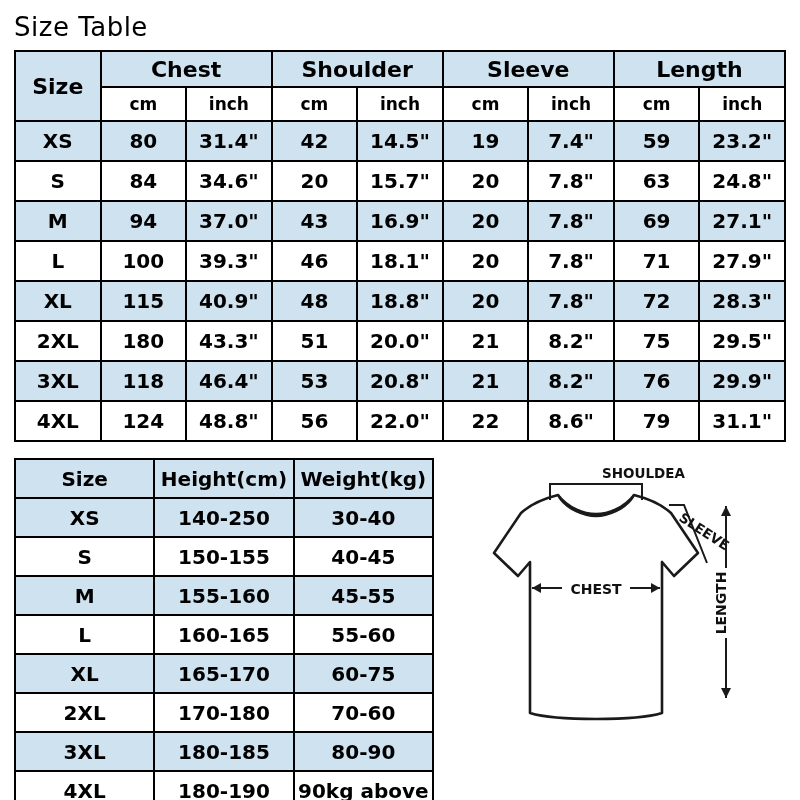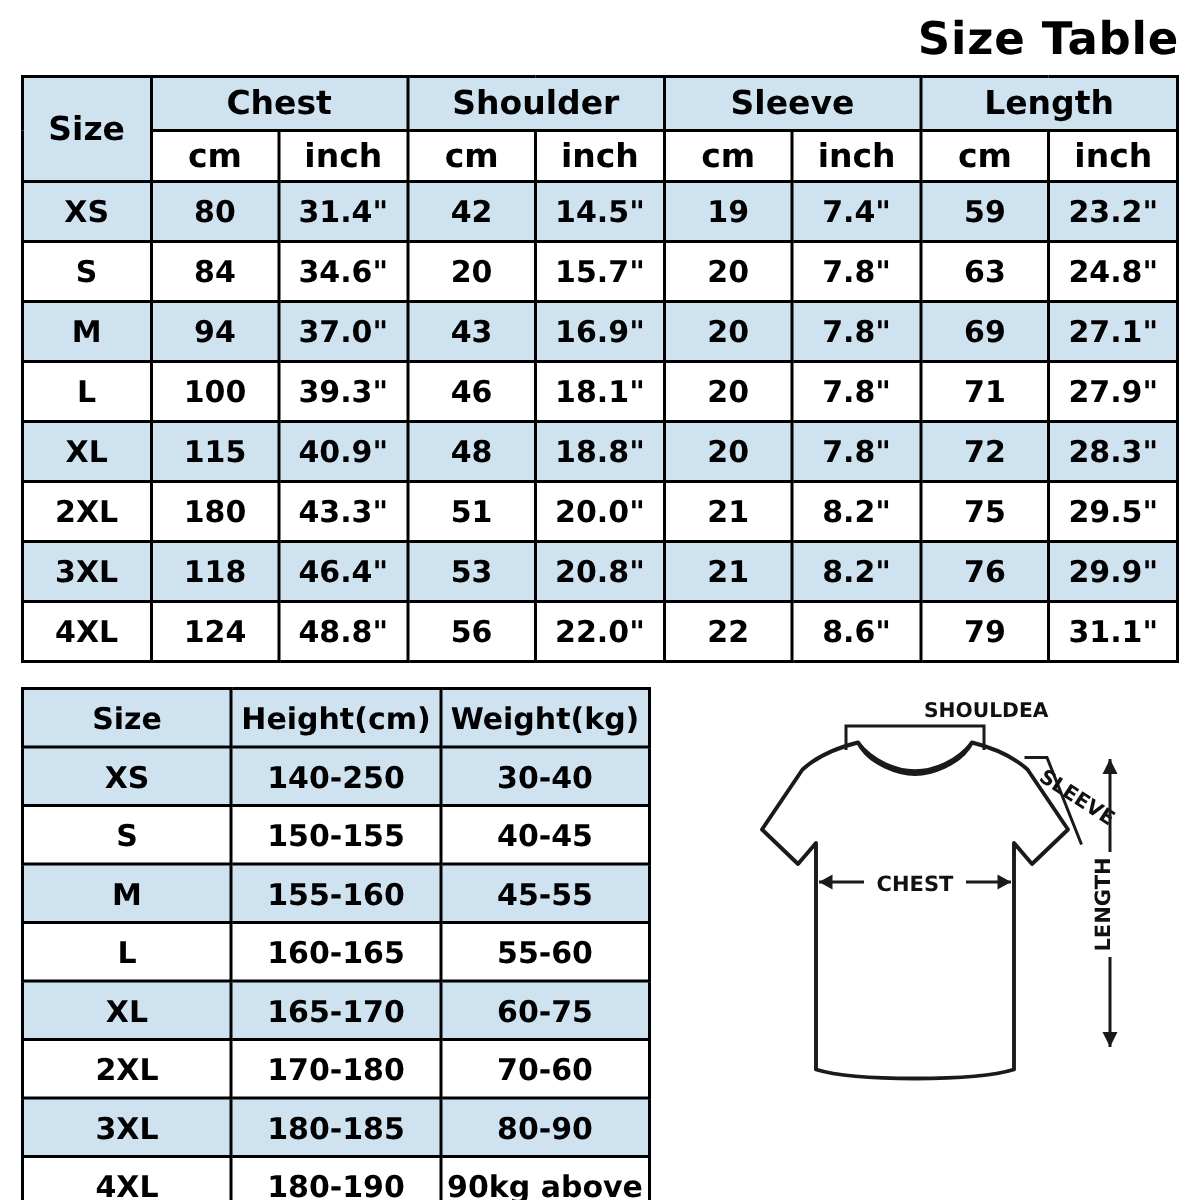--- a/index.html
+++ b/index.html
@@ -14,23 +14,23 @@
     overflow: hidden;
   }
   .page {
     position: relative;
     width: 800px;
     height: 800px;
     box-sizing: border-box;
     padding: 8px 14px 0 14px;
   }
   .title {
-    text-align: right;
-    font-size: 30px;
-    font-weight: bold;
+    text-align: left;
+    font-size: 26px;
+    font-weight: normal;
     color: #000;
     letter-spacing: 0.5px;
     line-height: 34px;
     margin: 2px 0 6px 0;
   }
   table {
     border-collapse: collapse;
     table-layout: fixed;
     padding-left: 24px;
   }
@@ -46,21 +46,21 @@
     color: #000;
     height: 38px;
     padding: 0;
   }
   .size-table .group-head {
     font-size: 22px;
     height: 34px;
   }
   .size-table .unit-row td {
     height: 32px;
-    font-size: 22px;
+    font-size: 17px;
   }
   .tint {
     background: #cfe2f0;
   }
   .white {
     background: #ffffff;
   }
   .lower-wrap {
     position: relative;
     margin-top: 16px;
@@ -75,21 +75,21 @@
     border: 2px solid #000;
     text-align: center;
     font-size: 20px;
     font-weight: bold;
     color: #000;
     height: 37px;
     padding: 0;
   }
   .shirt-area {
     position: absolute;
-    left: 426px;
+    left: 412px;
     top: 0;
     width: 340px;
     height: 340px;
   }
   .shirt-svg {
     display: block;
   }
 </style>
 </head>
 <body>

